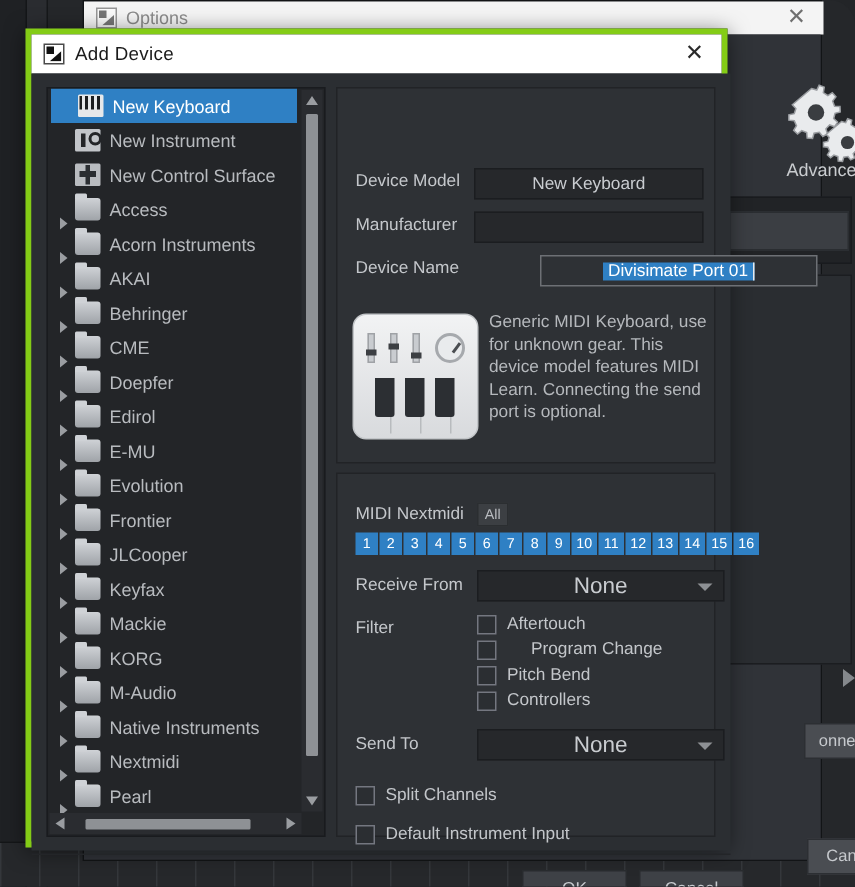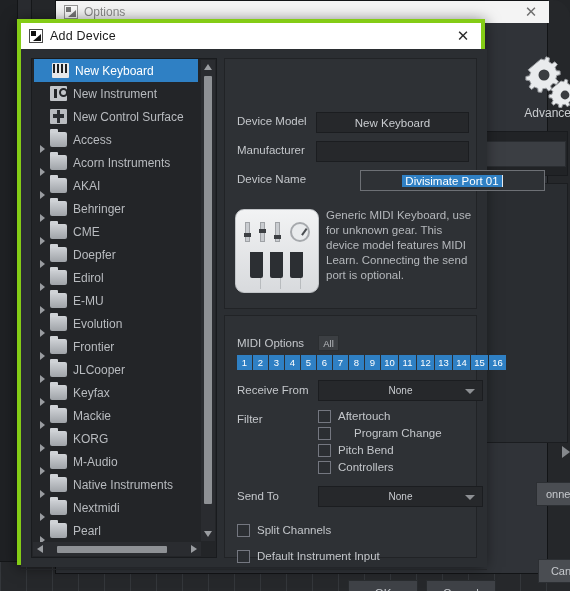--- a/index.html
+++ b/index.html
@@ -178,21 +178,21 @@
     background:#3c3f43; border:1px solid #2b2e31; color:#b9bcc0; font-size:9.5px;
     display:flex; align-items:center; justify-content:center; }
   .chanrow { position:absolute; left:216px; top:306px; display:flex; gap:1px; }
   .chan { width:15px; height:15px; background:#2f80c4; color:#ffffff; font-size:9.5px;
     display:flex; align-items:center; justify-content:center; }
   .chan.w2 { width:17px; }
 
   
   .combo { background:#26282b; border:1px solid #1b1d20; height:21px; position:relative;
     display:flex; align-items:center; justify-content:center;
-    font-size:10px; color:#c9ccd0; }
+    font-size:15px; color:#c9ccd0; }
   .combo .car { position:absolute; right:7px; top:8px; width:0; height:0;
     border-left:5px solid transparent; border-right:5px solid transparent;
     border-top:5px solid #8d9094; }
 
   
   .cbrow { position:absolute; display:flex; }
   .cb { width:13px; height:13px; background:#2b2e32; border:1px solid #747780;
     margin-right:7px; flex:0 0 13px; }
   .cbtext { font-size:11.5px; color:#c3c6ca; }
 
@@ -434,21 +434,21 @@
         <div class="wline" style="left:24px;"></div>
         <div class="wline" style="left:44px;"></div>
         <div class="wline" style="left:64px;"></div>
       </div>
 
       <div class="devdesc">Generic MIDI Keyboard, use for unknown gear. This device model features MIDI Learn. Connecting the send port is optional.</div>
 
       <div class="panelB"></div>
 
       <div class="frow" style="left:216px; top:288px;">
-        <span class="flabel">MIDI Options</span>
+        <span class="flabel">MIDI Nextmidi</span>
       </div>
       <div class="allbtn">All</div>
       <div class="chanrow" id="chan-row">
           <div class="chan">1</div>
           <div class="chan">2</div>
           <div class="chan">3</div>
           <div class="chan">4</div>
           <div class="chan">5</div>
           <div class="chan">6</div>
           <div class="chan">7</div>

